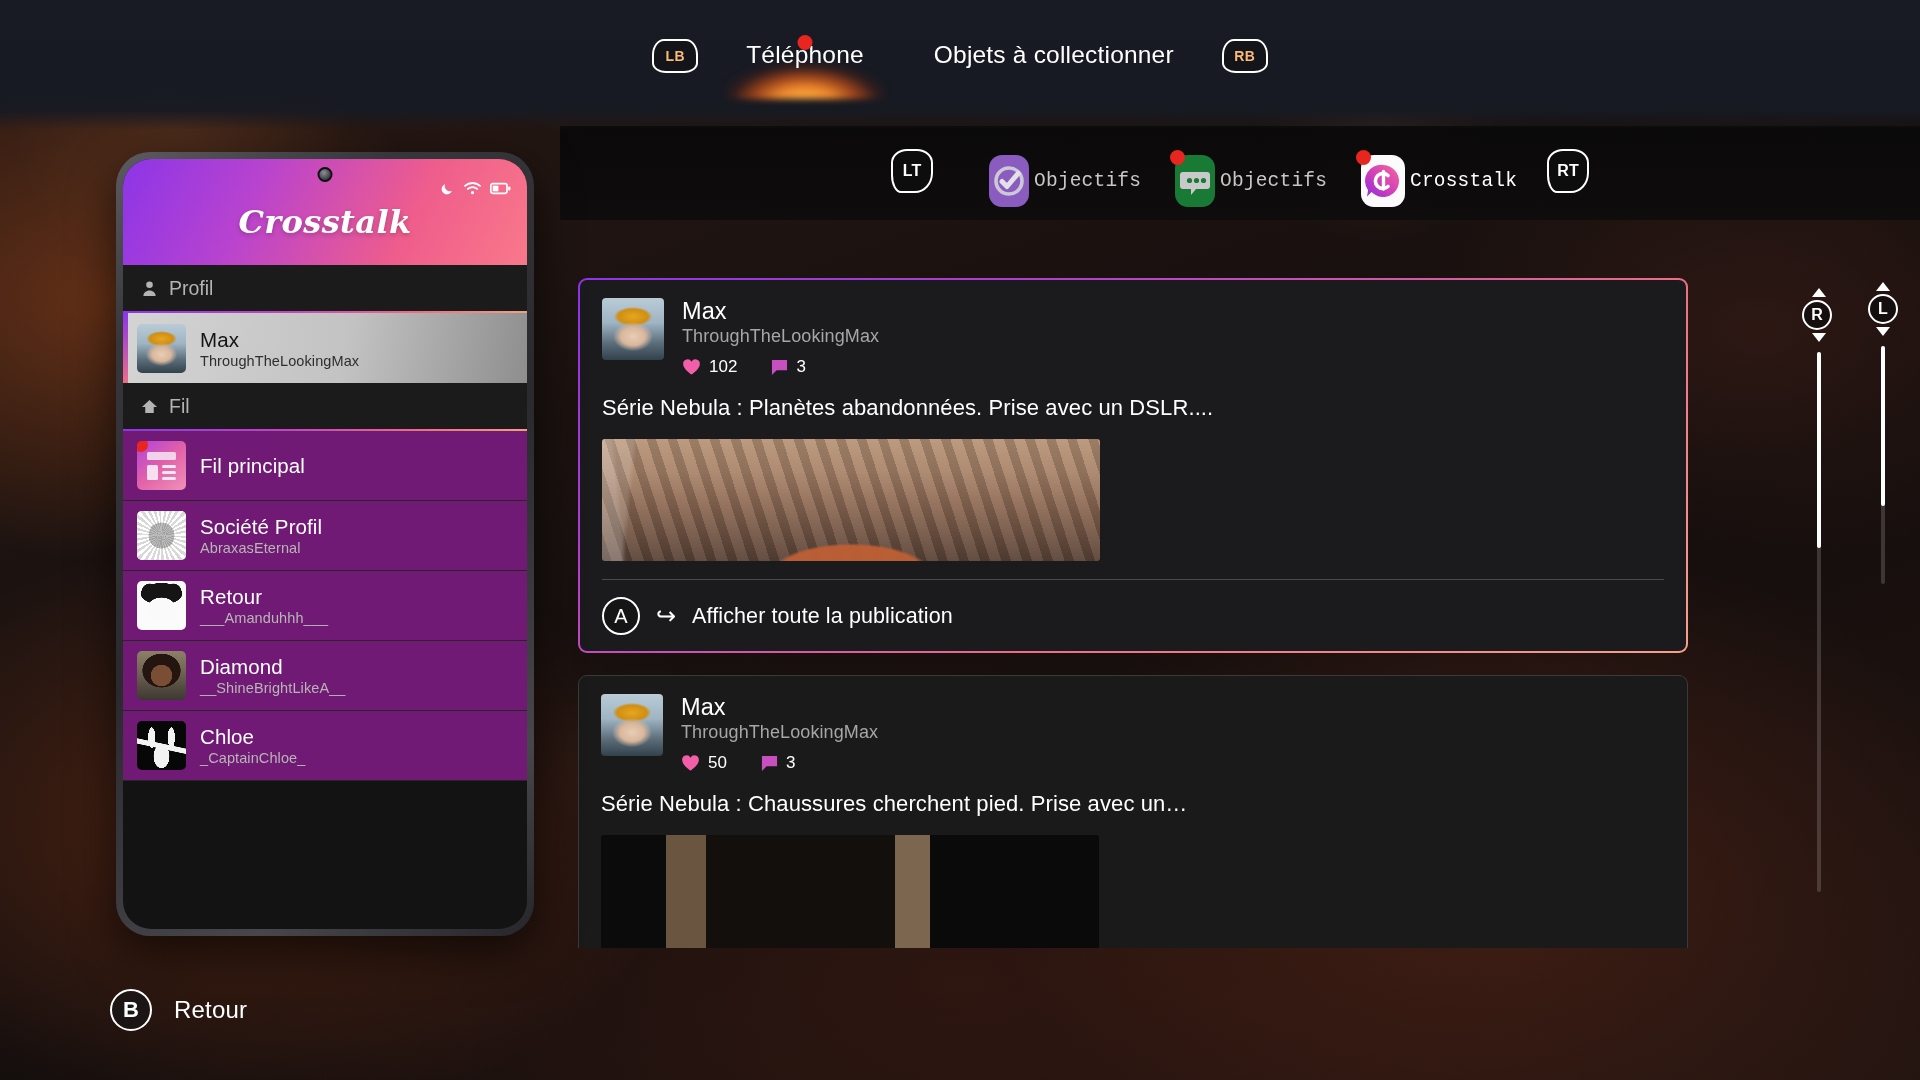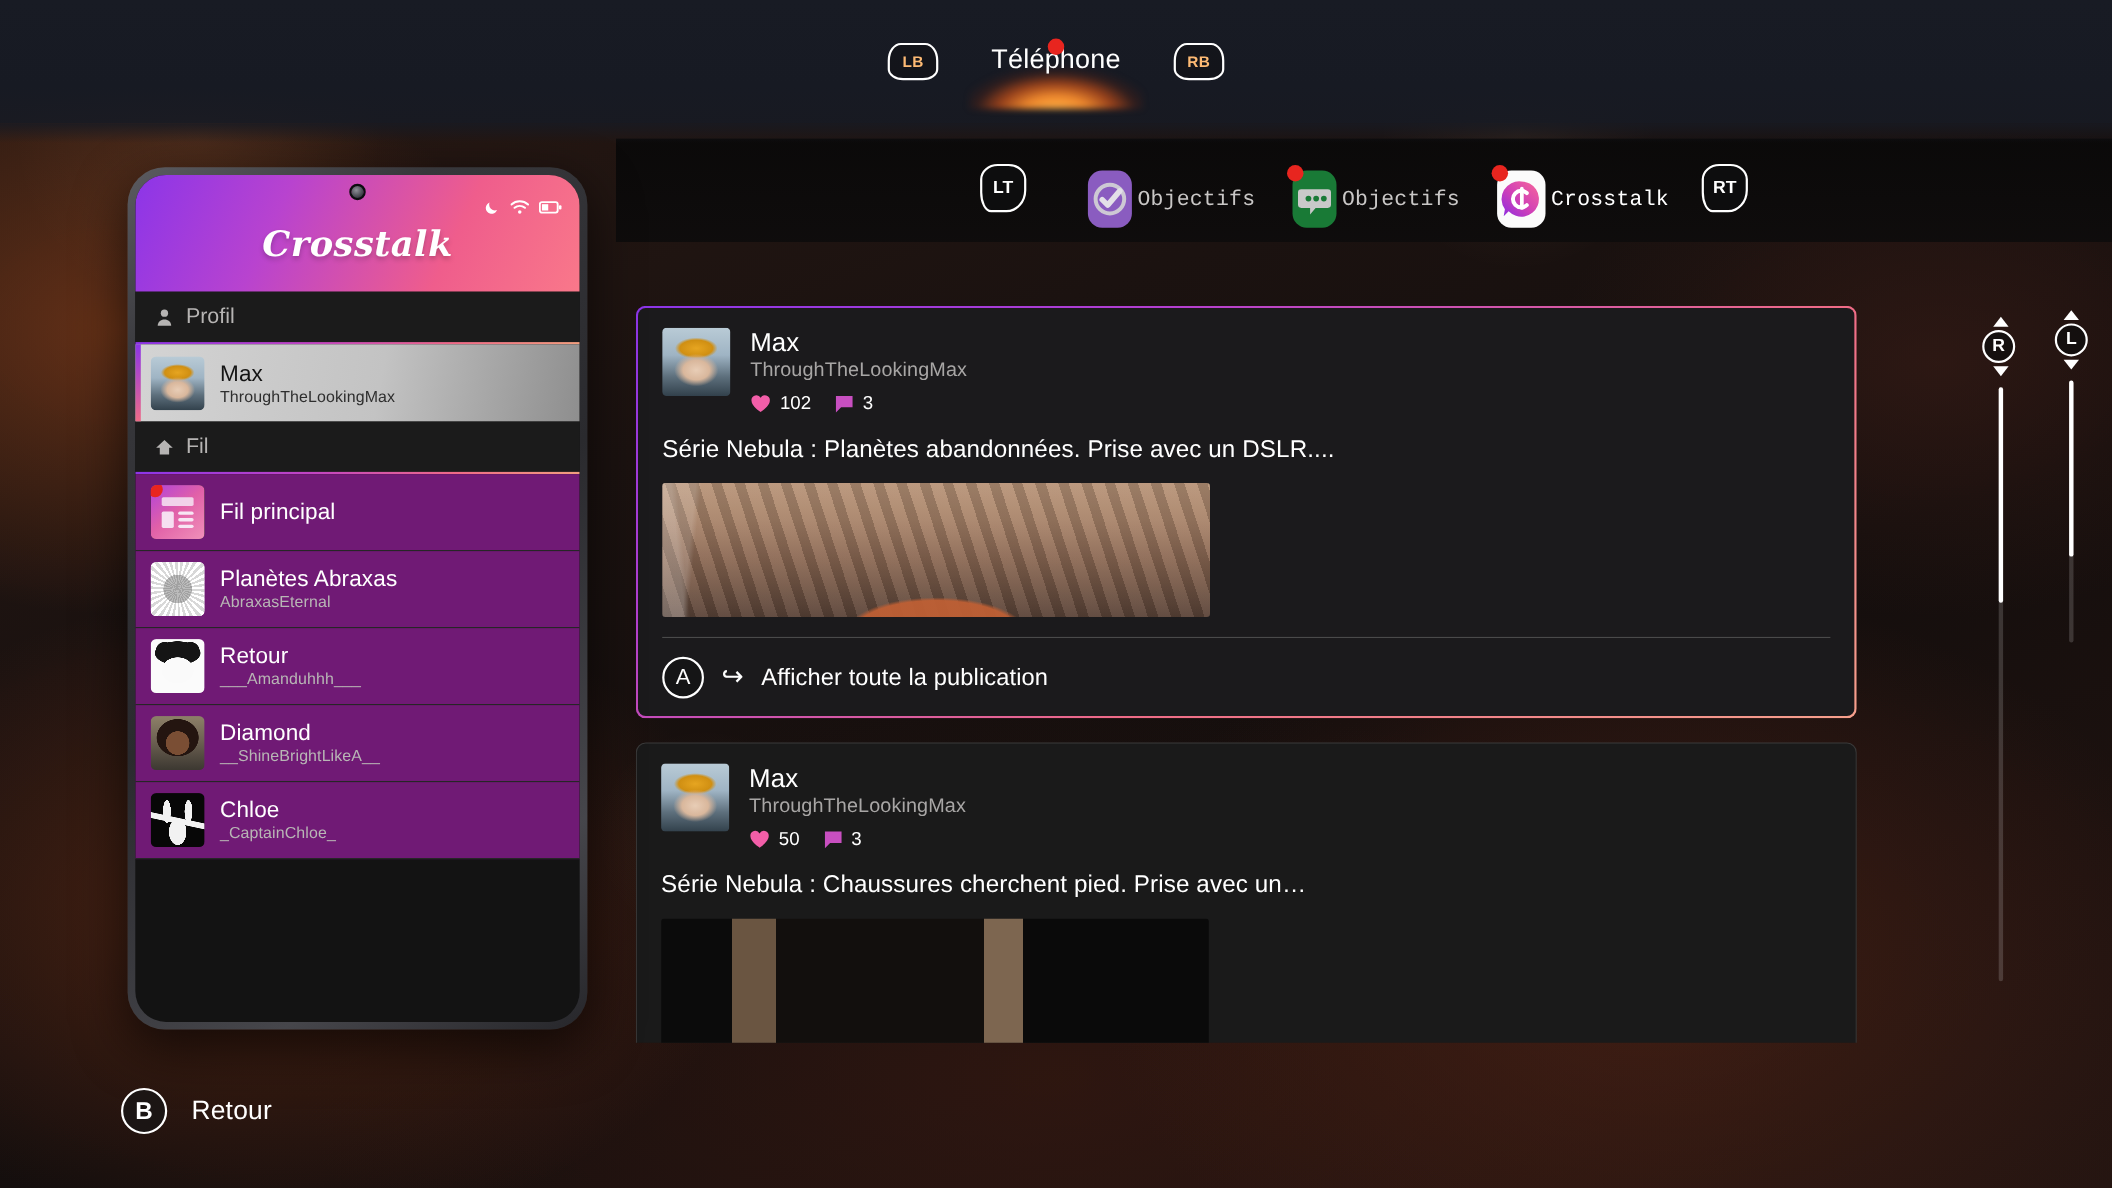--- a/index.html
+++ b/index.html
@@ -213,21 +213,21 @@
   .post.sel {
     border: 2px solid transparent;
     background:
       linear-gradient(#1b1a1c, #1b1a1c) padding-box,
       linear-gradient(150deg, #8c35e8 0%, #b43fd0 28%, #ef6b87 62%, #f6a08c 100%) border-box;
   }
   .p-head { display: flex; gap: 18px; }
   .p-av { width: 62px; height: 62px; border-radius: 4px; overflow: hidden; flex: none; background:#333; }
   .p-name { font-size: 23.5px; color: #fff; letter-spacing: .1px; }
   .p-handle { font-size: 18px; color: #a8a6a5; margin-top: 1px; letter-spacing: .1px; }
-  .p-stats { display: flex; align-items: flex-start; gap: 22px; margin-top: 10px; }
+  .p-stats { display: flex; align-items: flex-start; gap: 34px; margin-top: 10px; }
   .stat { display: flex; align-items: center; gap: 8px; color: #fff; font-size: 17px; }
   .p-text { font-size: 22px; color: #fff; margin-top: 18px; letter-spacing: .1px; }
   .p-img { margin-top: 18px; width: 498px; height: 122px; border-radius: 3px; overflow: hidden; background: #000; }
   .p-sep { margin-top: 18px; height: 1px; background: #4a4a4a; }
   .p-action { display: flex; align-items: center; gap: 16px; margin-top: 17px; }
   .abtn {
     width: 38px; height: 38px; border-radius: 50%;
     border: 2.3px solid #fff; color: #fff; font-size: 20px;
     display: flex; align-items: center; justify-content: center;
     background: rgba(16,16,16,0.5);
@@ -319,20 +319,23 @@
 <div id="topbar"></div>
 <div id="topbar-fade"></div>
 <div id="tabs">
   <div class="bumper">LB</div>
 
   <div class="tab active">
     <div class="tab-dot"></div>
     <span>Téléphone</span>
   </div>
 
+  <div class="tab">
+    <span>Objets à collectionner</span>
+  </div>
 
   <div class="bumper">RB</div>
 </div>
 
 <div id="approw"></div>
 <div id="appicons">
   <div class="trigger">LT</div>
 
   <div class="app">
     <div class="app-ico" style="background:#8a5cc0;">
@@ -447,21 +450,21 @@
       <div class="ct-txt">
         <div class="ct-name">Fil principal</div>
       </div>
     </div>
 
     <div class="ct-row">
       <div class="ct-av">
           <div class="thumb-abx"></div>
         </div>
       <div class="ct-txt">
-        <div class="ct-name">Planètes Abraxas</div>
+        <div class="ct-name">Société Profil</div>
         <div class="ct-handle">AbraxasEternal</div>
       </div>
     </div>
 
     <div class="ct-row">
       <div class="ct-av">
           <div class="thumb-amanda"></div>
         </div>
       <div class="ct-txt">
         <div class="ct-name">Retour</div>

